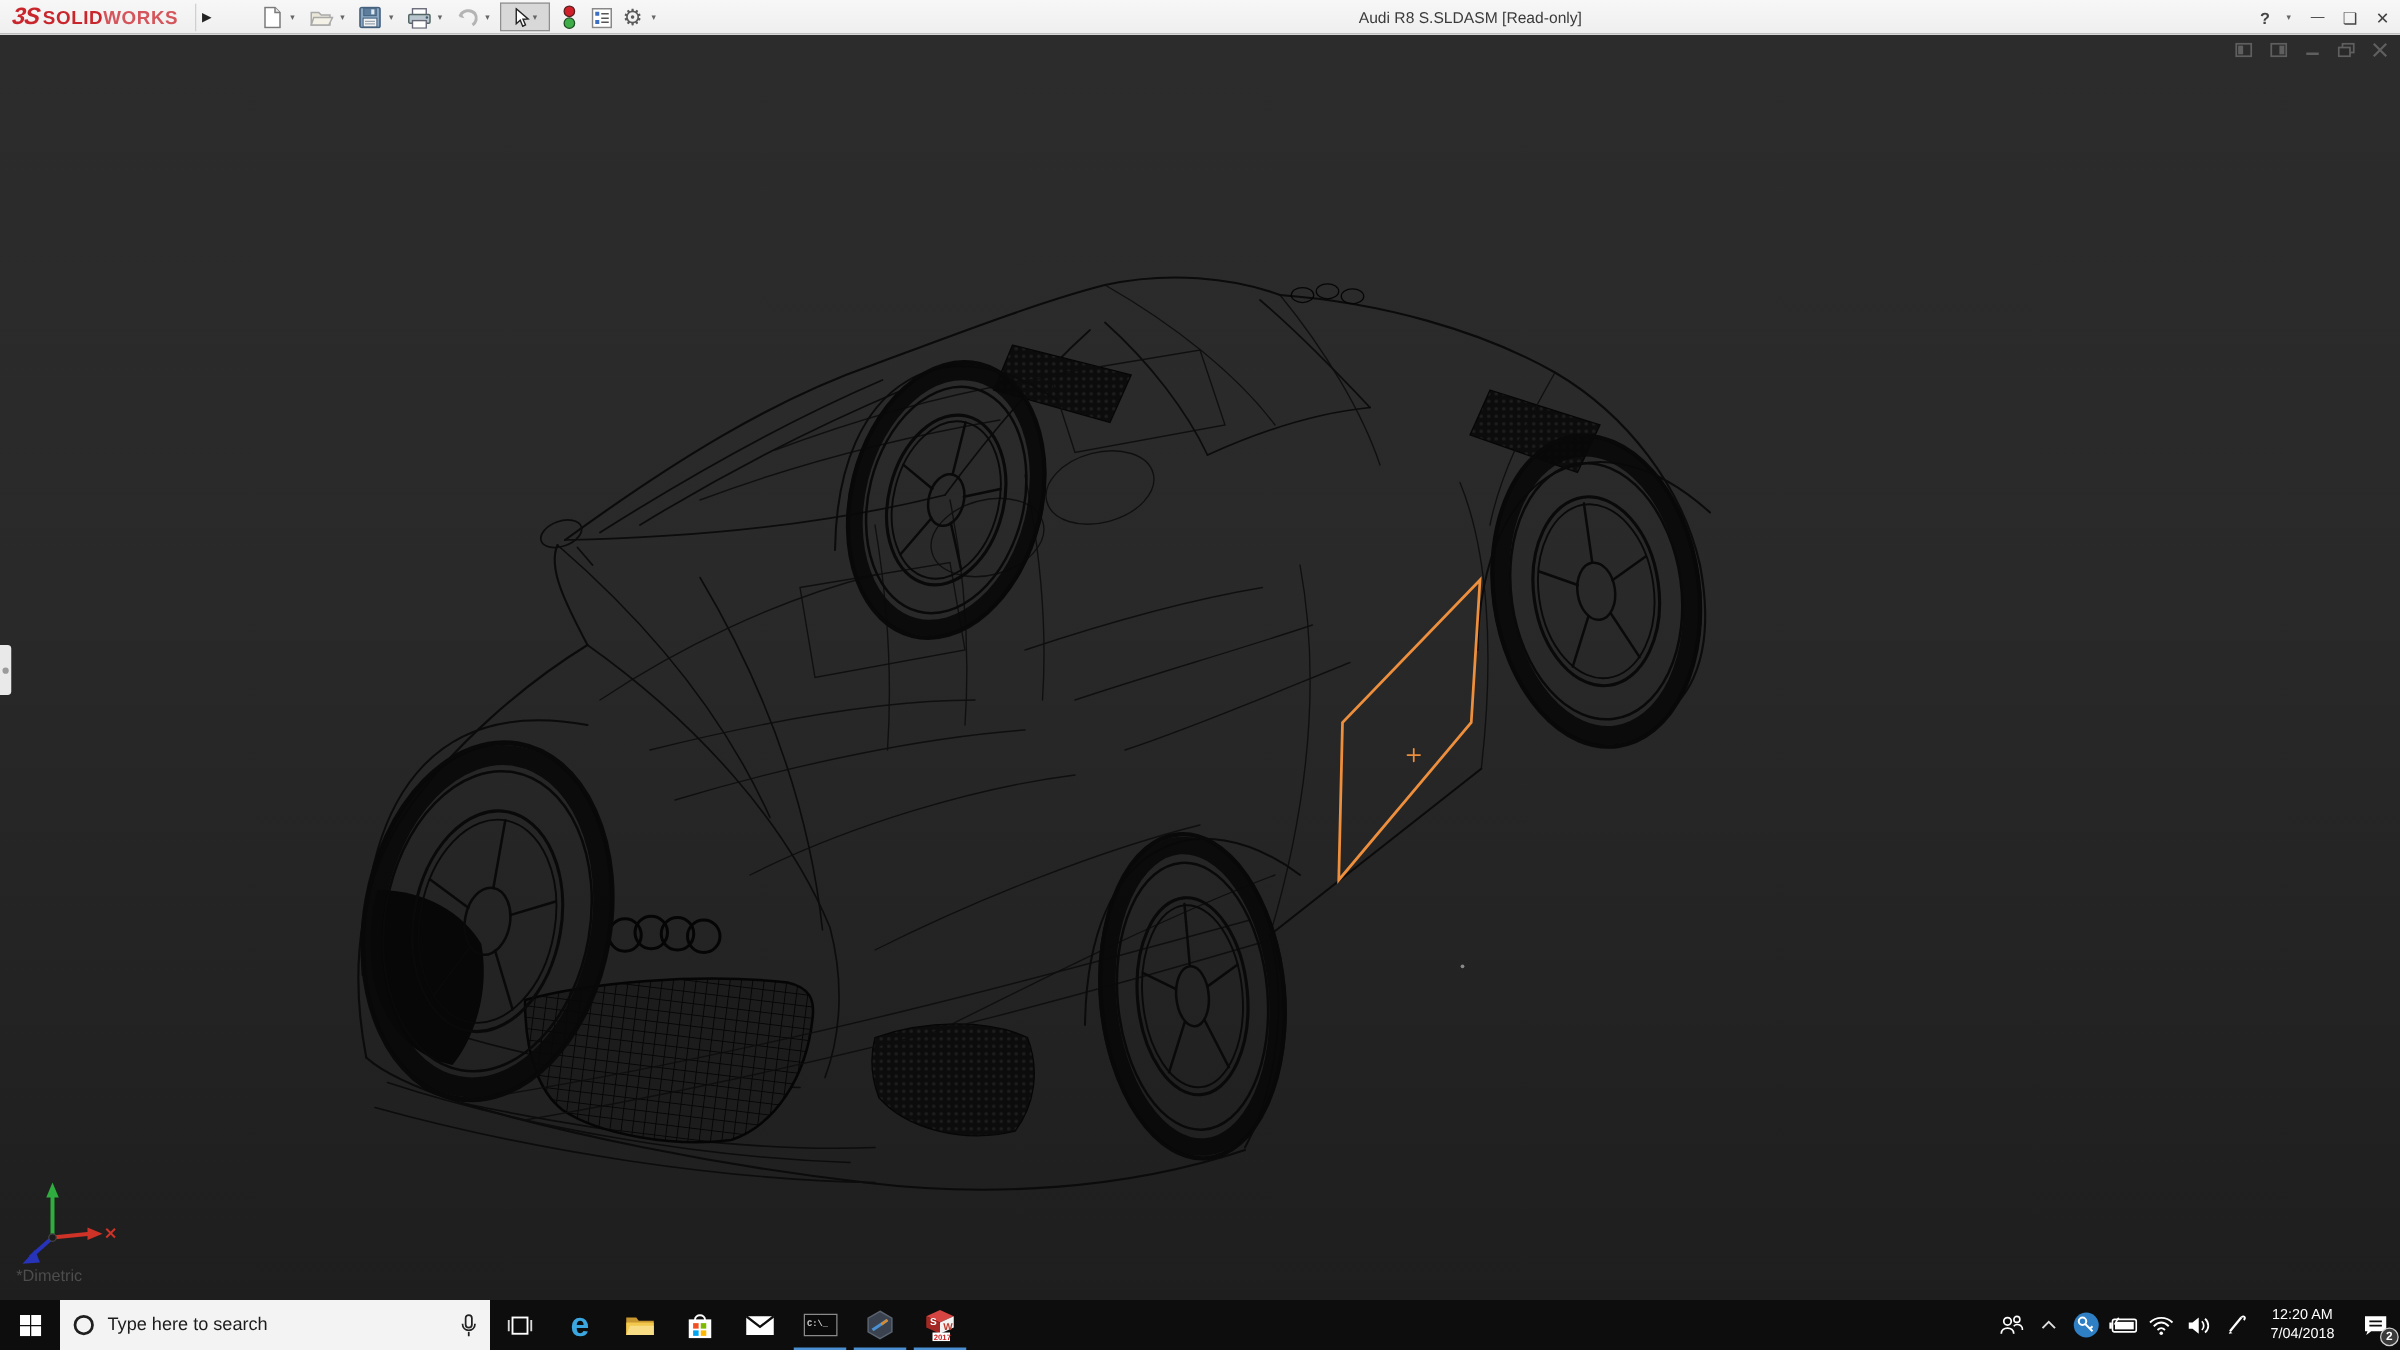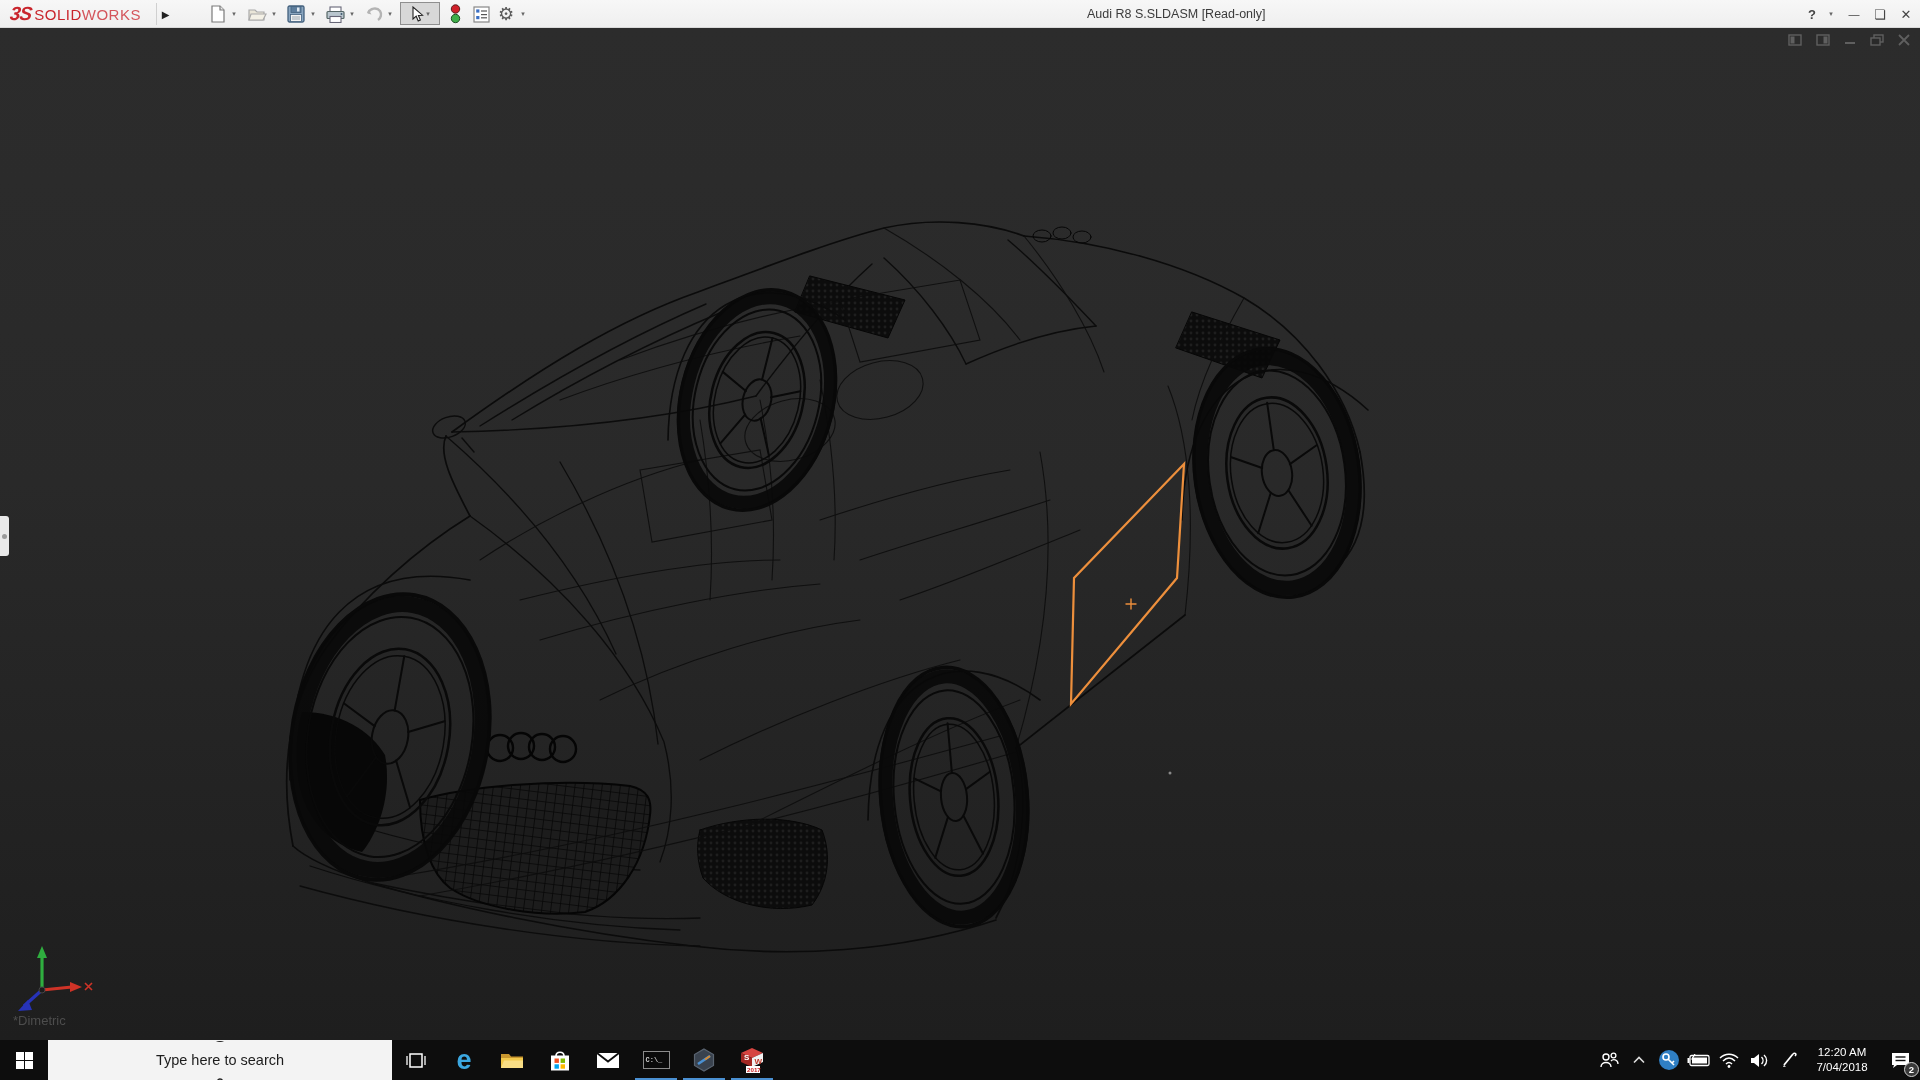--- a/index.html
+++ b/index.html
@@ -3,22 +3,22 @@
 <meta charset="utf-8">
 <style>
   html,body{margin:0;padding:0;width:1920px;height:1080px;overflow:hidden;
     font-family:"Liberation Sans",sans-serif;background:#000;}
   *{box-sizing:border-box;}
   
   .titlebar{position:absolute;left:0;top:0;width:1920px;height:28px;
     background:linear-gradient(#f7f7f7,#efefef);border-bottom:1px solid #d9d9d9;}
   .logo{position:absolute;left:10px;top:2px;height:24px;display:flex;align-items:center;}
   .logo-mark{font-style:italic;font-weight:bold;font-size:19px;color:#c9252c;letter-spacing:-1px;transform:skewX(-8deg);}
-  .logo-solid{font-weight:normal;font-size:15px;color:#c9252c;letter-spacing:.5px;margin-left:3px;}
-  .logo-works{font-weight:normal;font-size:15px;color:#d4555b;letter-spacing:.5px;}
+  .logo-solid{font-weight:bold;font-size:15px;color:#c9252c;letter-spacing:.5px;margin-left:3px;}
+  .logo-works{font-weight:bold;font-size:15px;color:#d4555b;letter-spacing:.5px;}
   .tb-btn{position:absolute;top:3px;height:22px;display:flex;align-items:center;justify-content:center;cursor:default;}
   .expand-btn{left:156px;width:18px;border-left:1px solid #d0d0d0;color:#222;font-size:10px;}
   .caret{font-size:7px;color:#666;margin-left:2px;}
   .sel-box{position:absolute;left:400px;top:2px;width:40px;height:23px;background:#d8d8d8;
     border:1px solid #8f8f8f;display:flex;align-items:center;justify-content:center;}
   .title-text{position:absolute;left:1087px;top:7px;font-size:12.5px;color:#3b3b3b;white-space:nowrap;}
   .win-ctl{position:absolute;top:0;height:28px;display:flex;align-items:center;justify-content:center;
     color:#444;font-size:13px;}
   
   .viewport{position:absolute;left:0;top:28px;width:1920px;height:1012px;
@@ -29,21 +29,21 @@
   .side-tab{position:absolute;left:0;top:488px;width:9px;height:40px;background:#e9e9e9;
     border-radius:0 3px 3px 0;display:flex;align-items:center;justify-content:center;}
   .side-tab i{width:5px;height:5px;border-radius:50%;background:#9a9a9a;display:block;}
   .view-label{position:absolute;left:13px;top:985px;font-size:13px;color:#4d4d4d;}
   .triad{position:absolute;left:6px;top:912px;}
   
   .taskbar{position:absolute;left:0;top:1040px;width:1920px;height:40px;background:#0d0d0d;
     display:flex;align-items:stretch;color:#fff;}
   .tb-cell{width:48px;height:40px;display:flex;align-items:center;justify-content:center;position:relative;}
   .tb-cell.start{width:48px;}
-  .search{width:344px;height:40px;background:#f3f3f3;display:flex;align-items:center;padding:0 10px;gap:10px;flex-direction:column;}
+  .search{width:344px;height:40px;background:#f3f3f3;display:flex;align-items:center;padding:0 10px;gap:10px;}
   .search span{font-size:14.5px;color:#1c1c1c;flex:1;}
   .running::after{content:"";position:absolute;left:3px;right:3px;bottom:0;height:2px;background:#4a90d2;}
   .tray{margin-left:auto;display:flex;align-items:center;}
   .tray .tb-cell{width:30px;}
   .clock{width:76px;text-align:center;font-size:11.5px;line-height:1.3;color:#fff;}
   .badge{position:absolute;right:1px;bottom:3px;width:15px;height:15px;border-radius:50%;
     background:#3a3a3a;border:1px solid #cfcfcf;color:#fff;font-size:9.5px;font-weight:bold;
     display:flex;align-items:center;justify-content:center;}
   .edge-e{font-size:27px;font-weight:bold;color:#3ba7e0;line-height:1;}
   .cmd-box{width:24px;height:18px;background:#0a0a0a;border:1px solid #8a8a8a;position:relative;padding-left:25px;}

